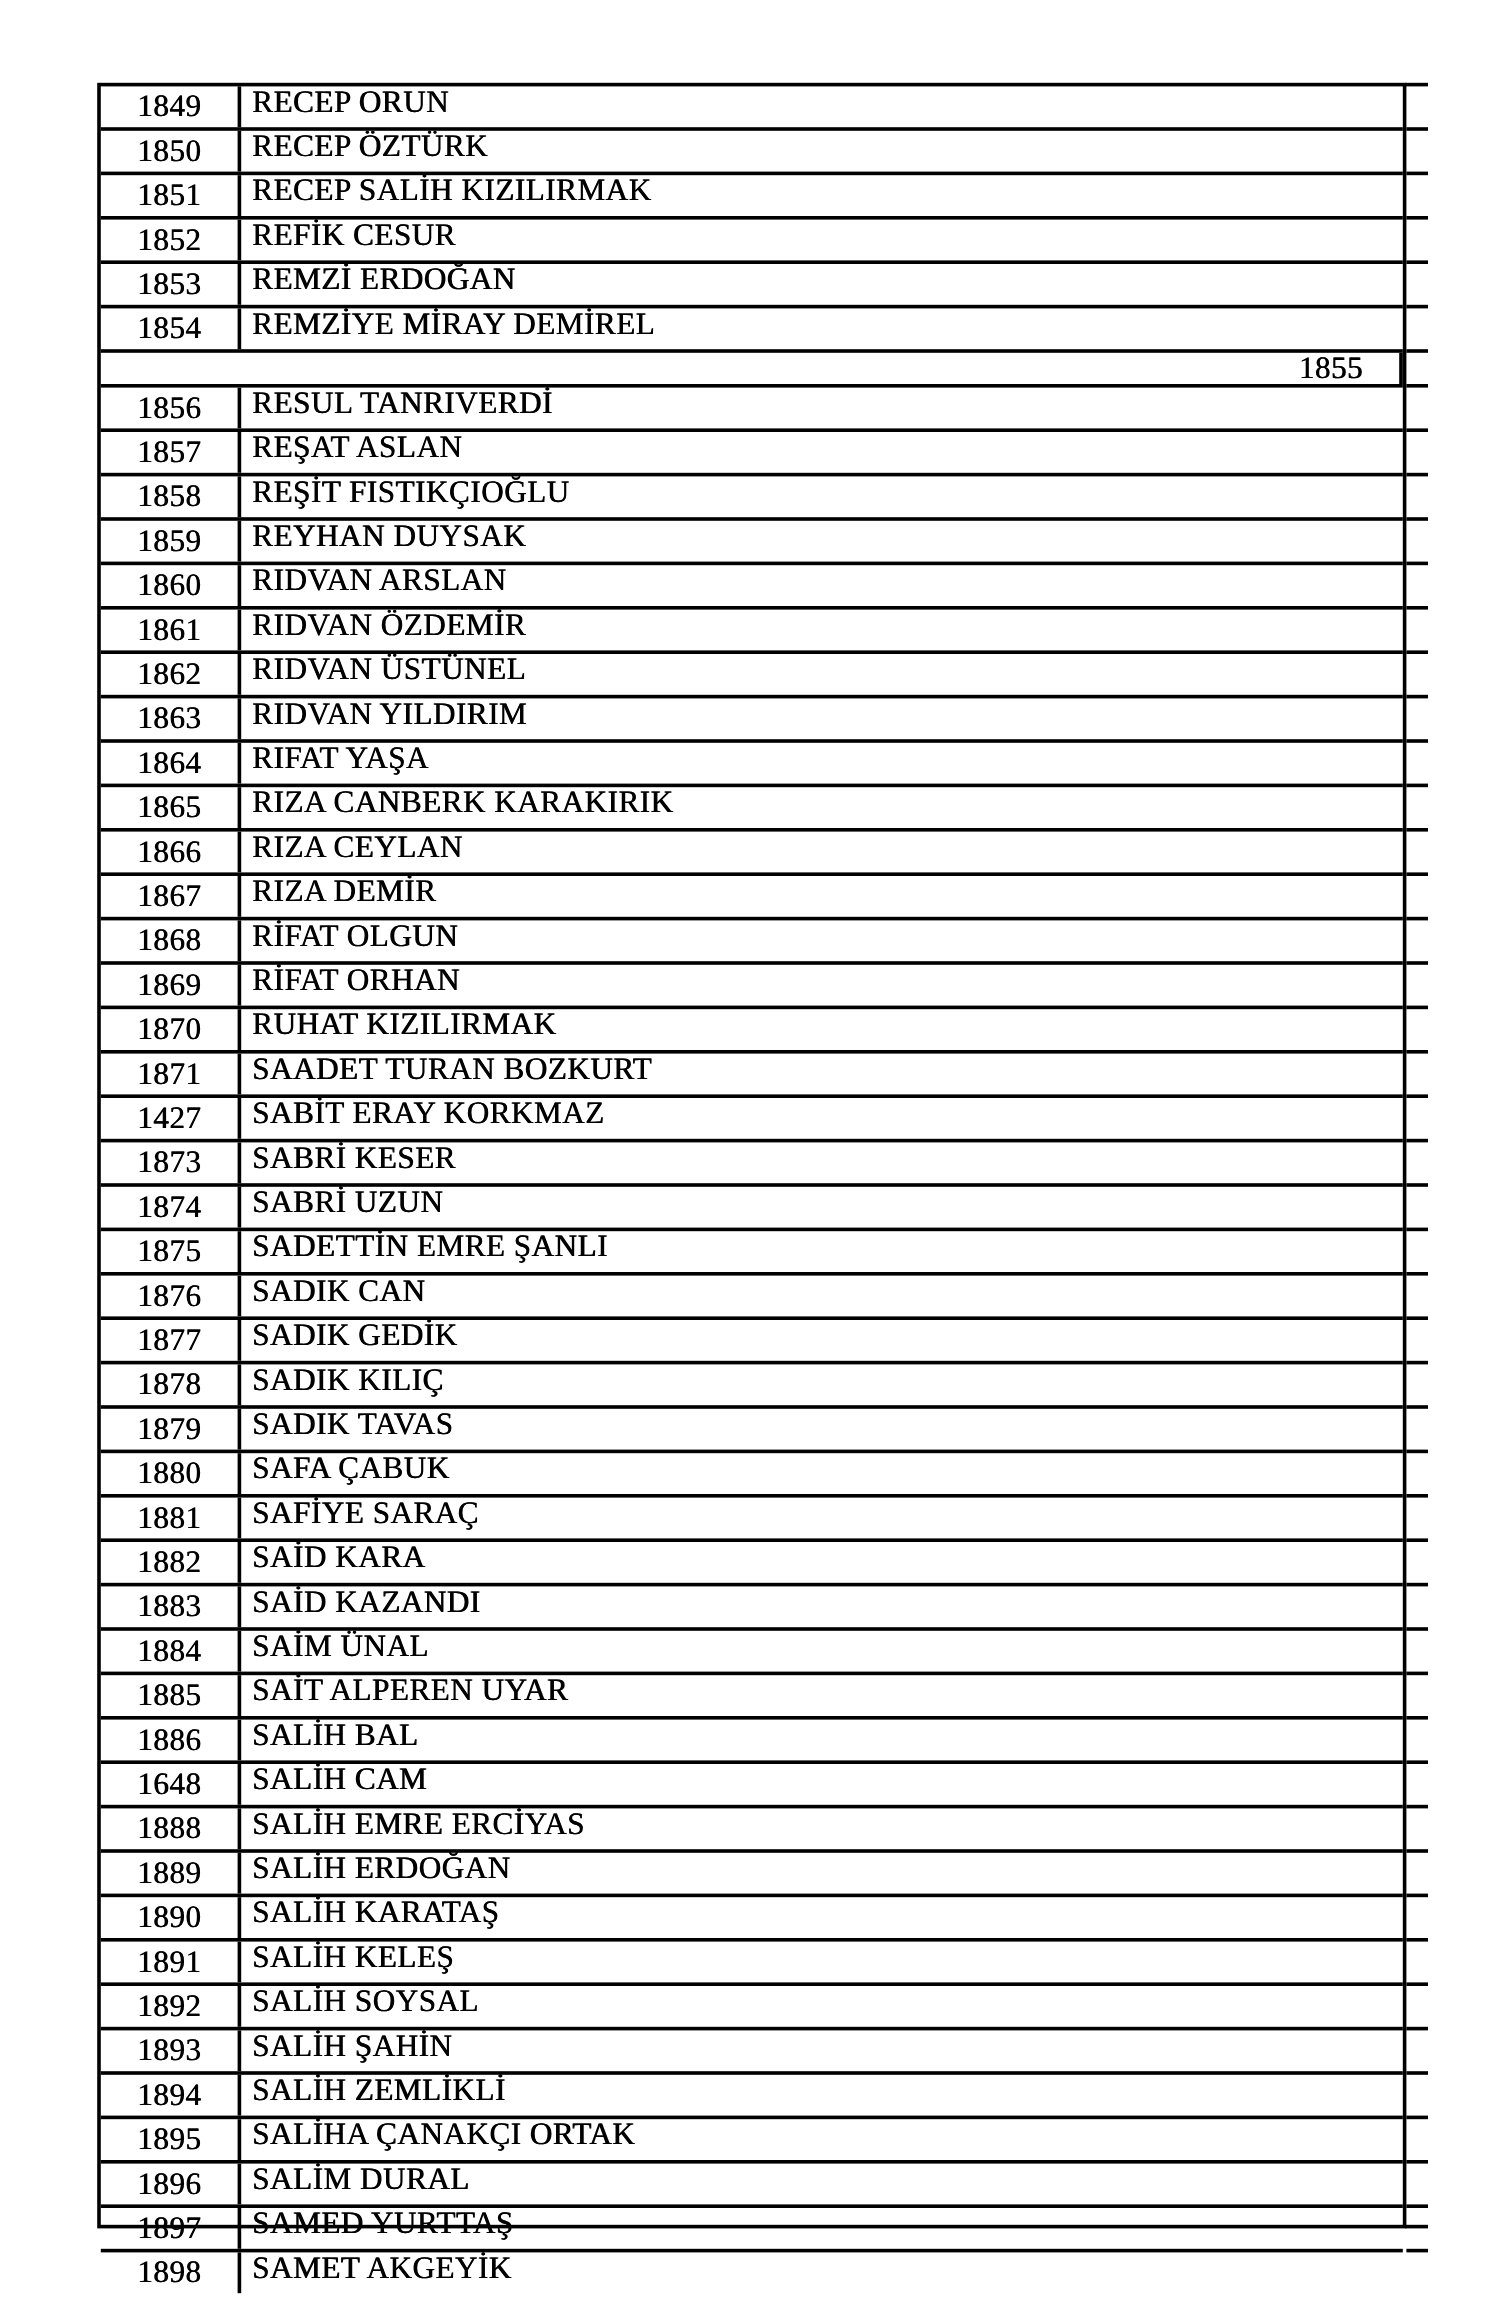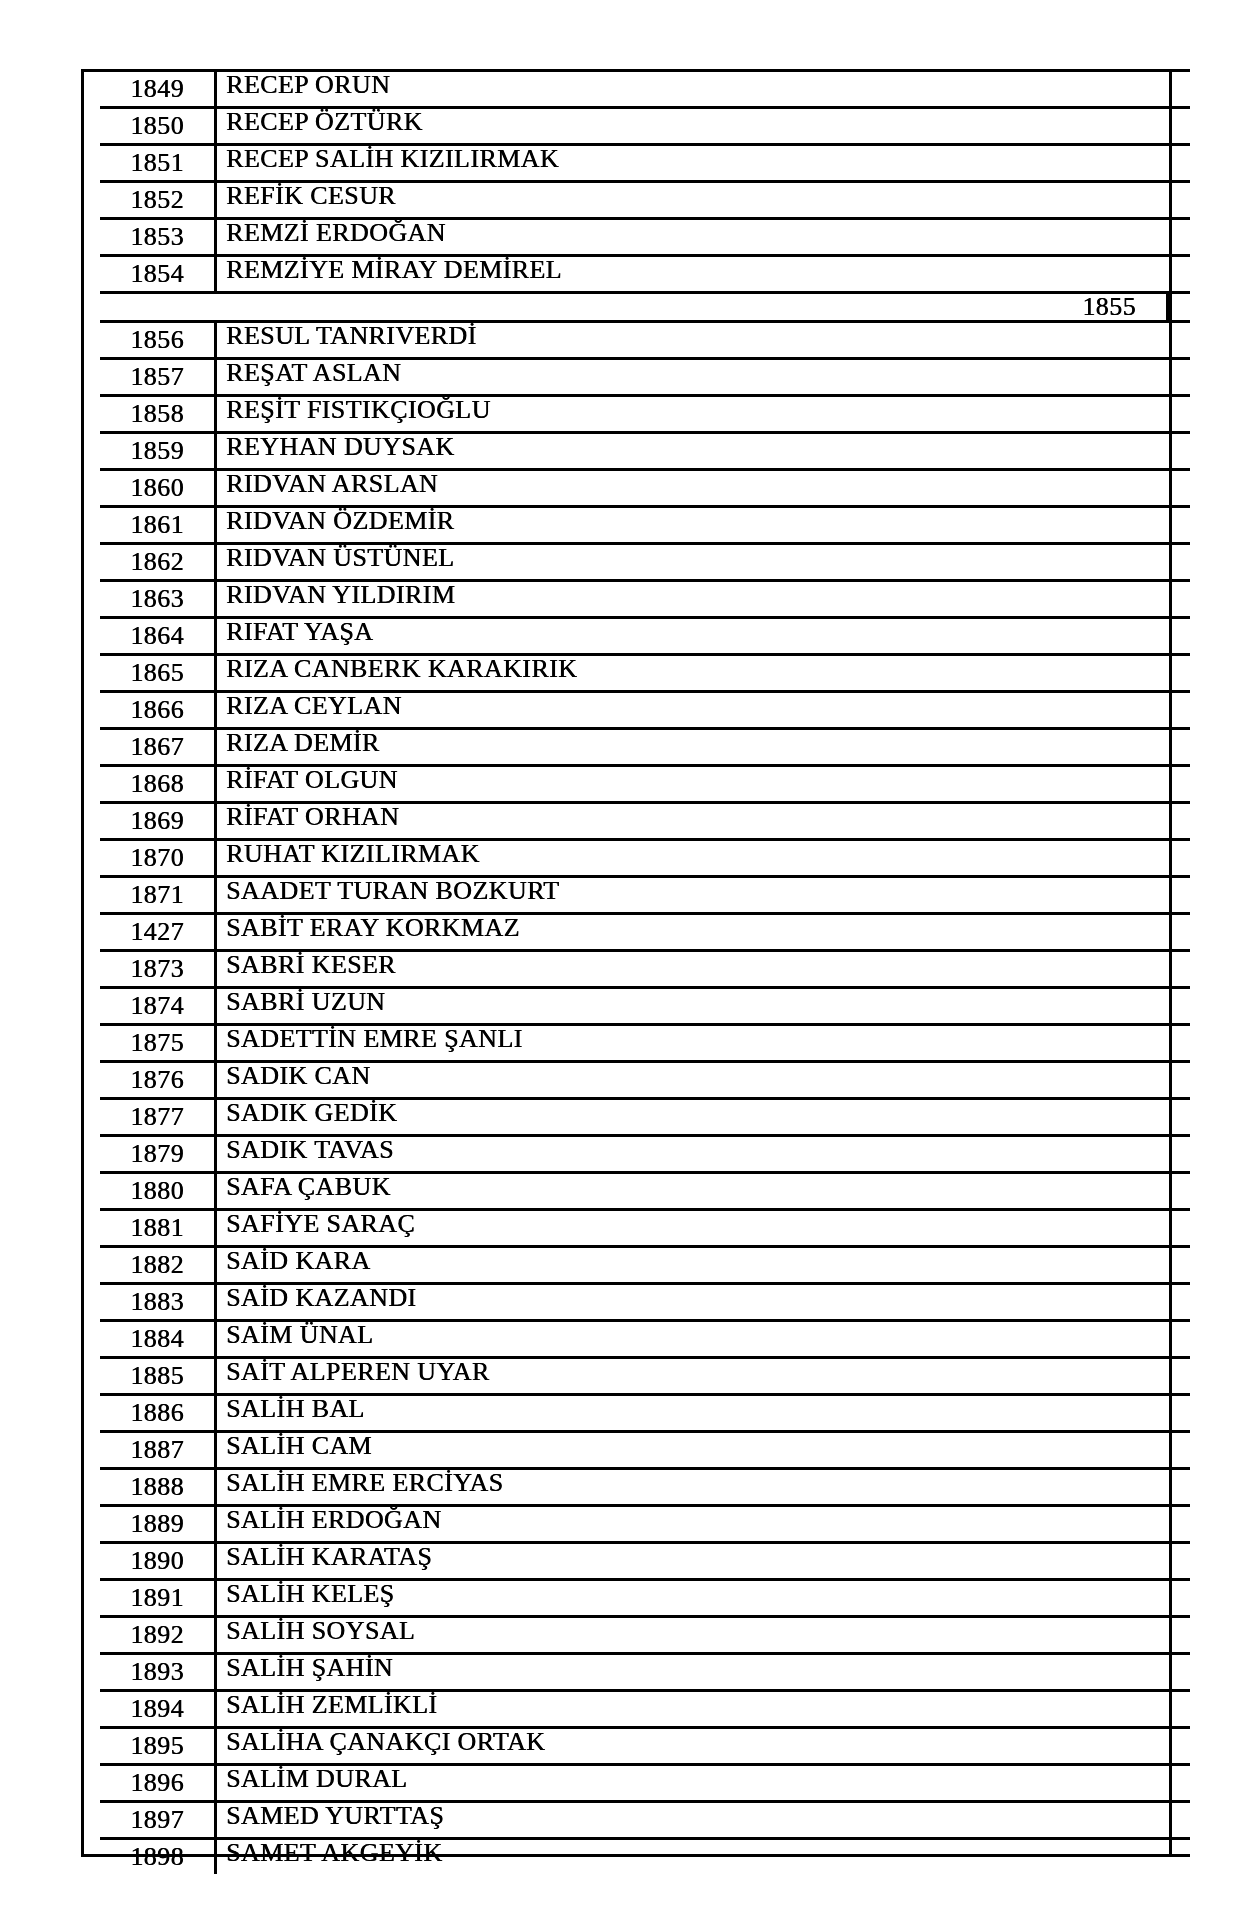--- a/index.html
+++ b/index.html
@@ -25,21 +25,20 @@
     box-sizing: border-box;
     border: 3px solid #000000;
     display: grid;
     grid-template-rows: repeat(50, 1fr);
   }
   .row {
     position: relative;
     display: flex;
     align-items: stretch;
     overflow: visible;
-    margin-left: 16px;
   }
   .row + .row {
     border-top: 3px solid #000000;
     justify-content: flex-end;
   }
   
   .row + .row::after {
     content: "";
     position: absolute;
     top: -3px;
@@ -195,20 +194,24 @@
       </div>
       <div class="row">
         <div class="cell num">1876</div>
         <div class="cell name">SADIK CAN</div>
       </div>
       <div class="row">
         <div class="cell num">1877</div>
         <div class="cell name">SADIK GEDİK</div>
       </div>
       <div class="row">
+        <div class="cell num">1878</div>
+        <div class="cell name">SADIK KILIÇ</div>
+      </div>
+      <div class="row">
         <div class="cell num">1879</div>
         <div class="cell name">SADIK TAVAS</div>
       </div>
       <div class="row">
         <div class="cell num">1880</div>
         <div class="cell name">SAFA ÇABUK</div>
       </div>
       <div class="row">
         <div class="cell num">1881</div>
         <div class="cell name">SAFİYE SARAÇ</div>
@@ -227,21 +230,21 @@
       </div>
       <div class="row">
         <div class="cell num">1885</div>
         <div class="cell name">SAİT ALPEREN UYAR</div>
       </div>
       <div class="row">
         <div class="cell num">1886</div>
         <div class="cell name">SALİH BAL</div>
       </div>
       <div class="row">
-        <div class="cell num">1887</div>
+        <div class="cell num">1648</div>
         <div class="cell name">SALİH CAM</div>
       </div>
       <div class="row">
         <div class="cell num">1888</div>
         <div class="cell name">SALİH EMRE ERCİYAS</div>
       </div>
       <div class="row">
         <div class="cell num">1889</div>
         <div class="cell name">SALİH ERDOĞAN</div>
       </div>

